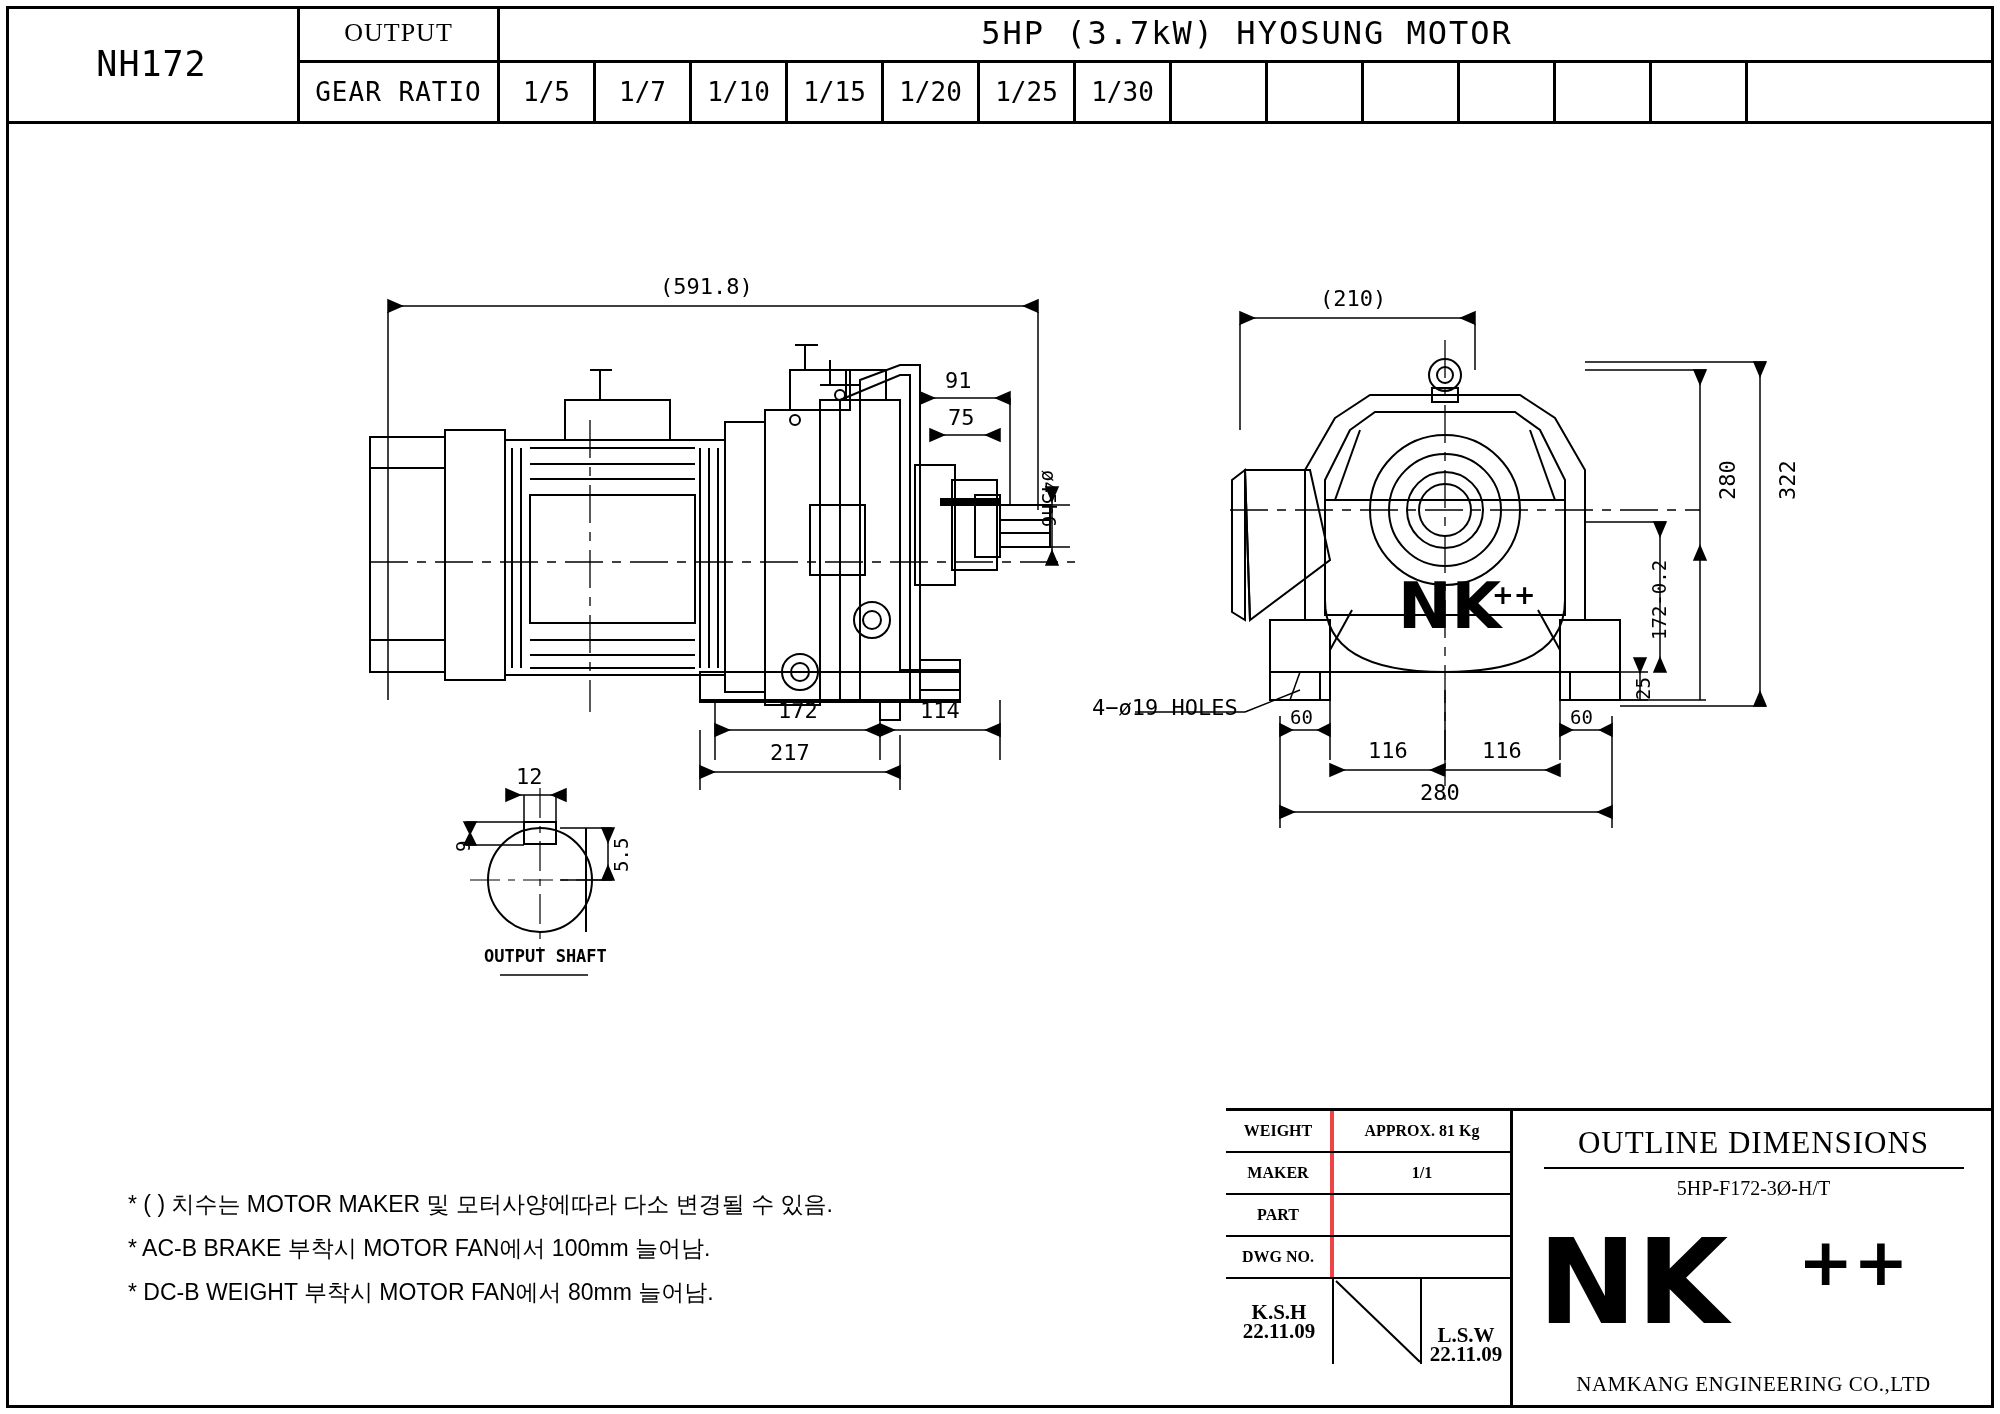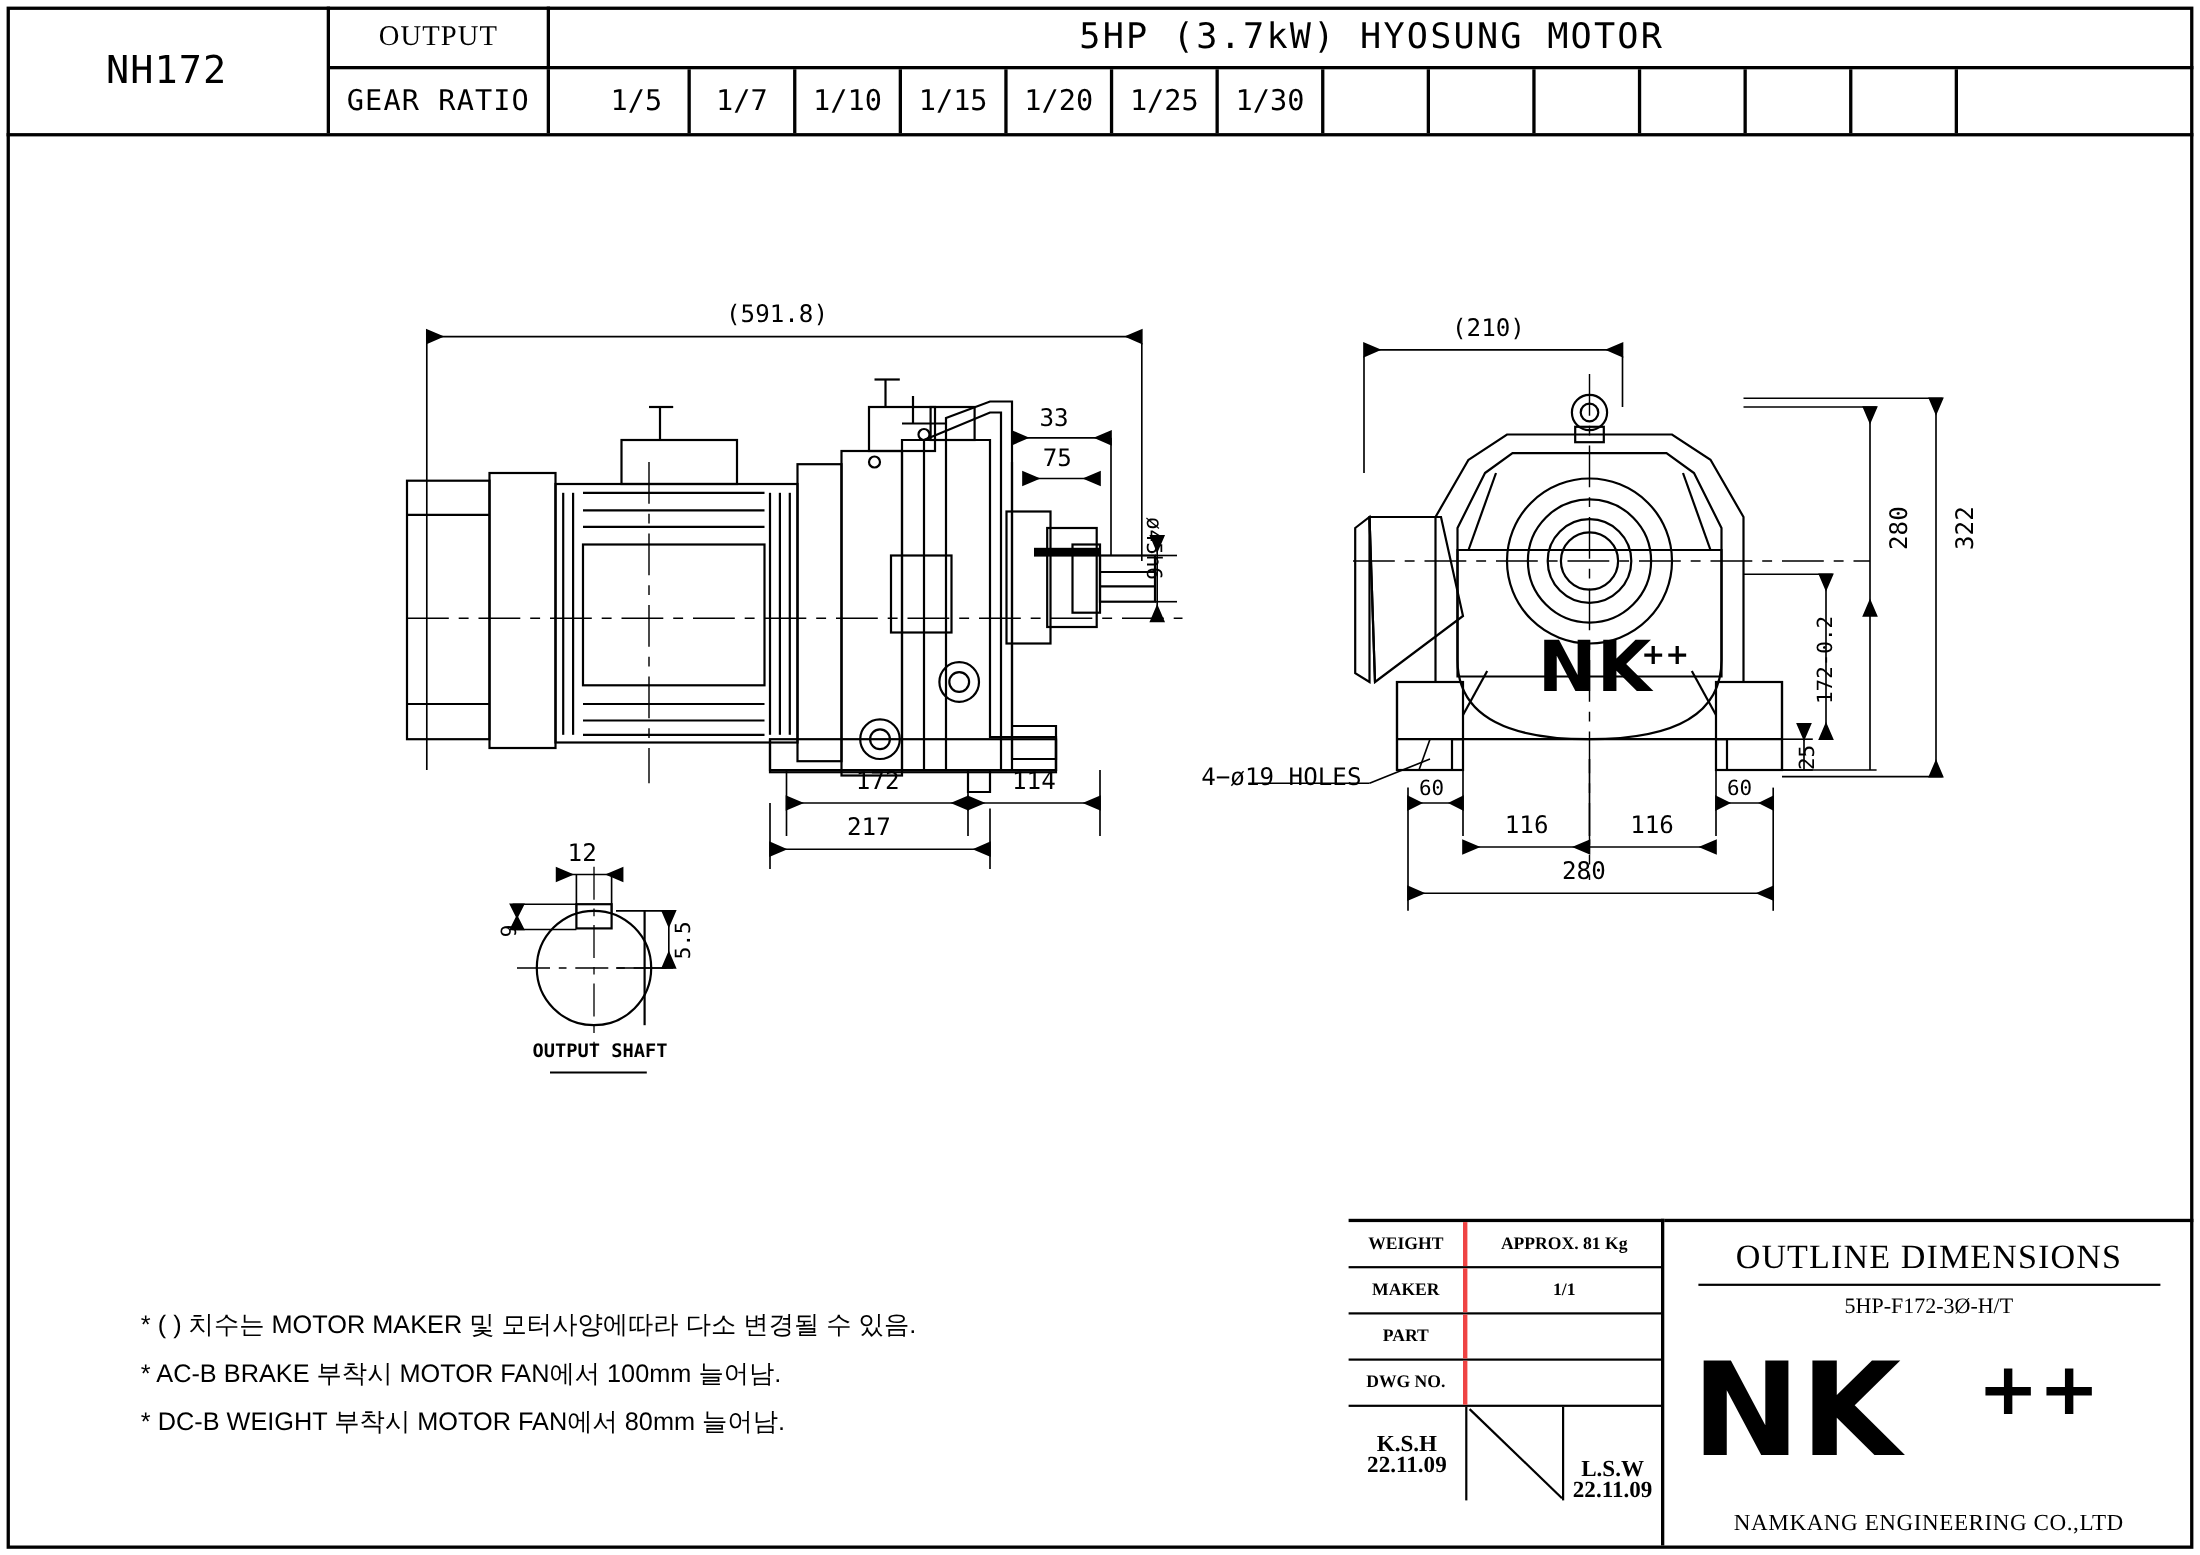--- a/index.html
+++ b/index.html
@@ -79,21 +79,20 @@
     font-family: "DejaVu Sans Mono", monospace;
     font-size: 32px;
     letter-spacing: 2px;
   }
   .ratio-row {
     position: absolute;
     left: 494px; top: 57px;
     width: 1494px; height: 58px;
     display: flex;
     box-sizing: border-box;
-    padding-left: 32px;
   }
   .ratio-cell {
     width: 96px;
     height: 58px;
     border-right: 3px solid #000;
     box-sizing: border-box;
     display: flex; align-items: center; justify-content: center;
     font-family: "DejaVu Sans Mono", monospace;
     font-size: 26px;
   }
@@ -517,21 +516,21 @@
 
     </g>
 
     <g>
       <text x="1398" y="628" font-family="DejaVu Sans, sans-serif" font-size="64" font-weight="bold" fill="#000">NK</text>
       <text x="1492" y="604" font-family="DejaVu Sans, sans-serif" font-size="26" font-weight="bold" fill="#000">++</text>
     </g>
   </svg>
 
   <div class="dimtxt" style="left:660px; top:274px;">(591.8)</div>
-  <div class="dimtxt" style="left:945px; top:368px;">33</div>
+  <div class="dimtxt" style="left:945px; top:368px;">91</div>
   <div class="dimtxt" style="left:948px; top:405px;">75</div>
   <div class="dimtxt sm" style="left:1060px; top:470px; transform-origin:left top; transform:rotate(90deg);">ø45h6</div>
   <div class="dimtxt" style="left:778px; top:698px;">172</div>
   <div class="dimtxt" style="left:920px; top:698px;">114</div>
   <div class="dimtxt" style="left:770px; top:740px;">217</div>
 
   <div class="dimtxt" style="left:1320px; top:286px;">(210)</div>
   <div class="dimtxt" style="left:1775px; top:500px; transform-origin:left top; transform:rotate(-90deg);">322</div>
   <div class="dimtxt" style="left:1715px; top:500px; transform-origin:left top; transform:rotate(-90deg);">280</div>
   <div class="dimtxt sm" style="left:1648px; top:640px; transform-origin:left top; transform:rotate(-90deg);">172-0.2</div>

